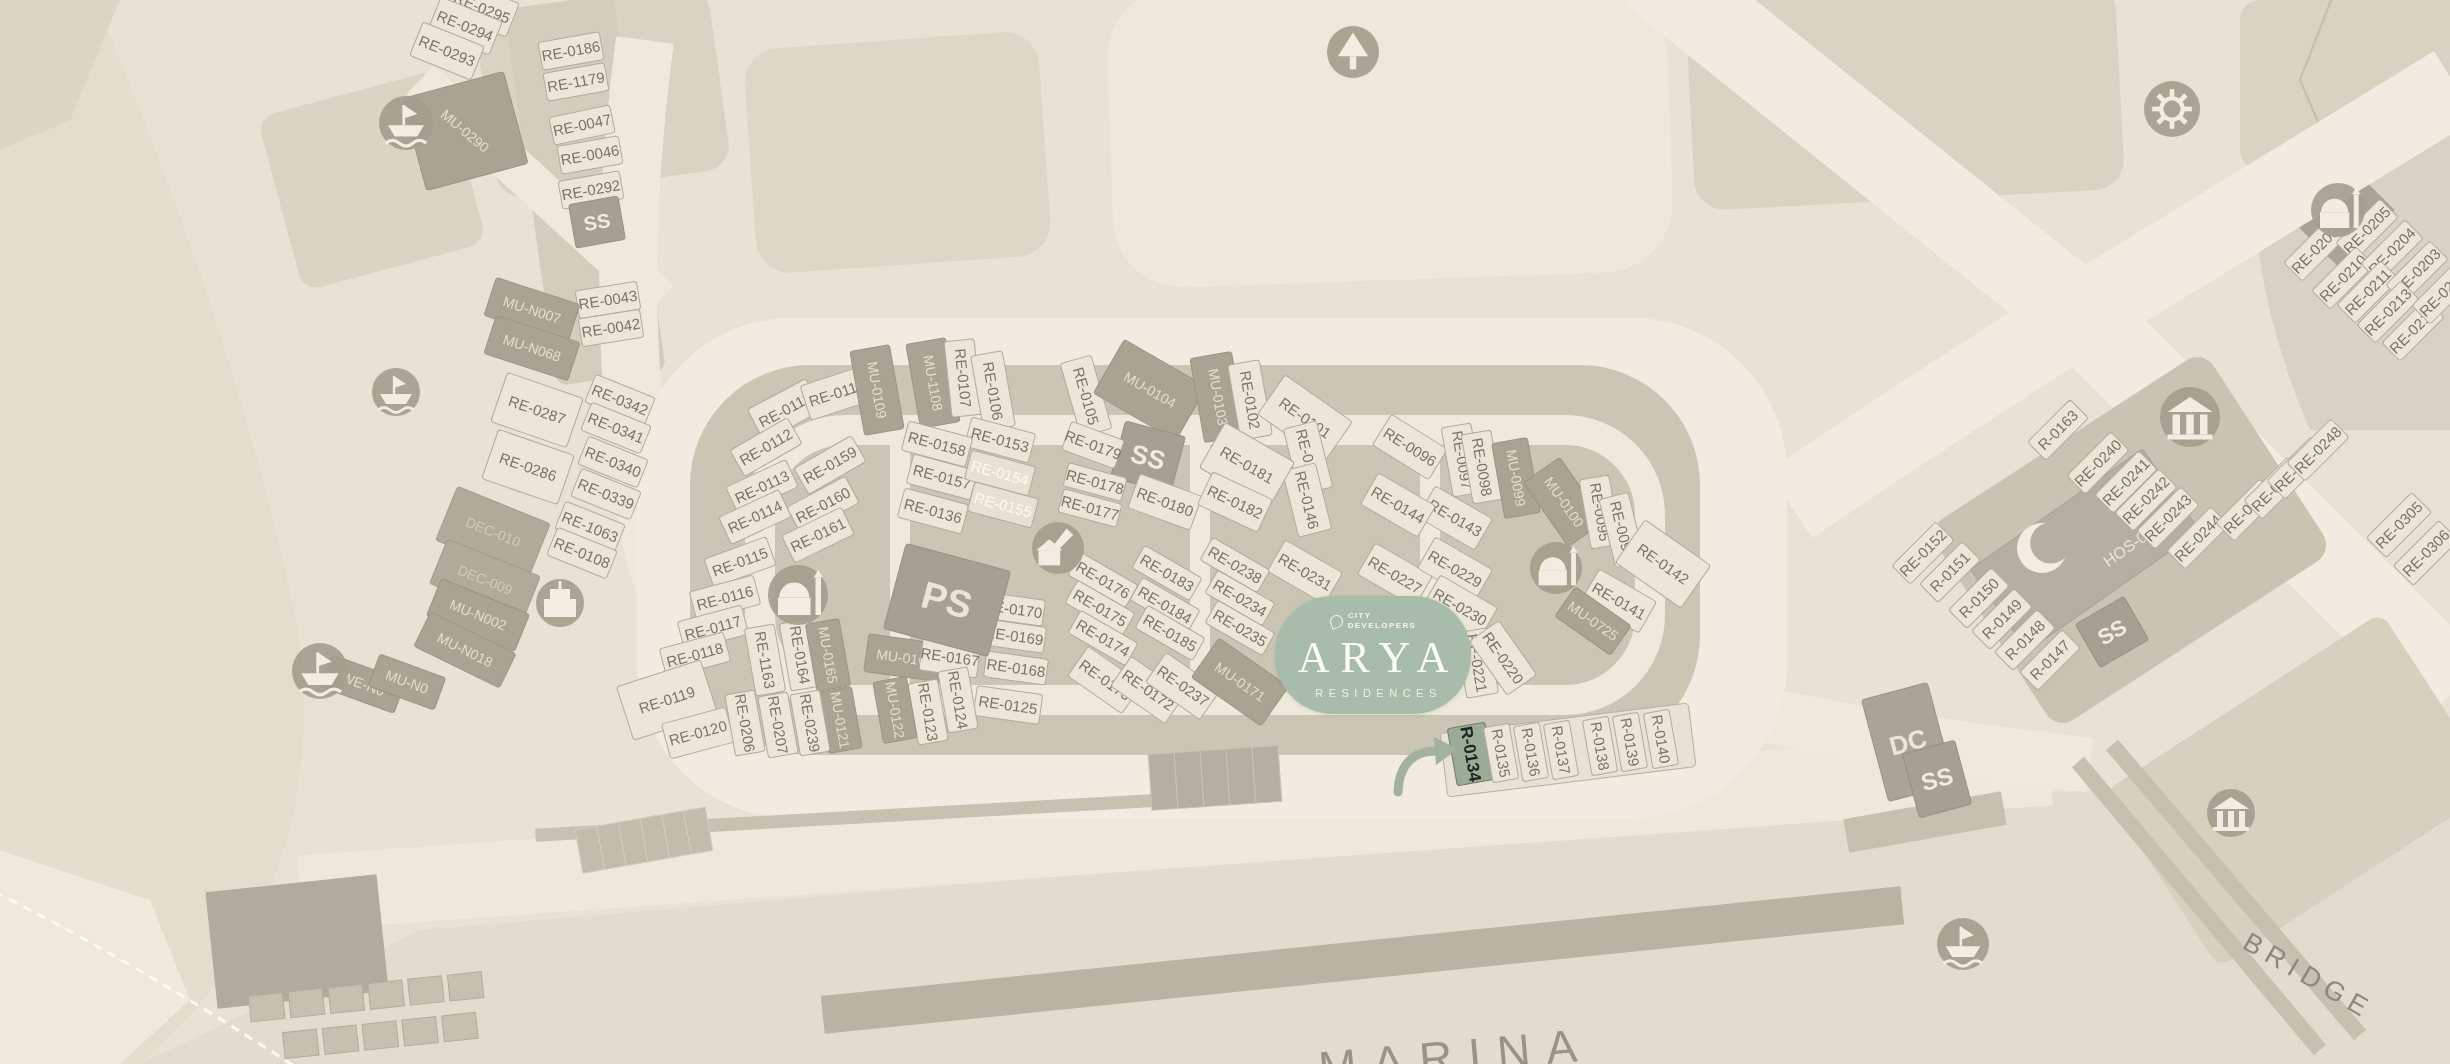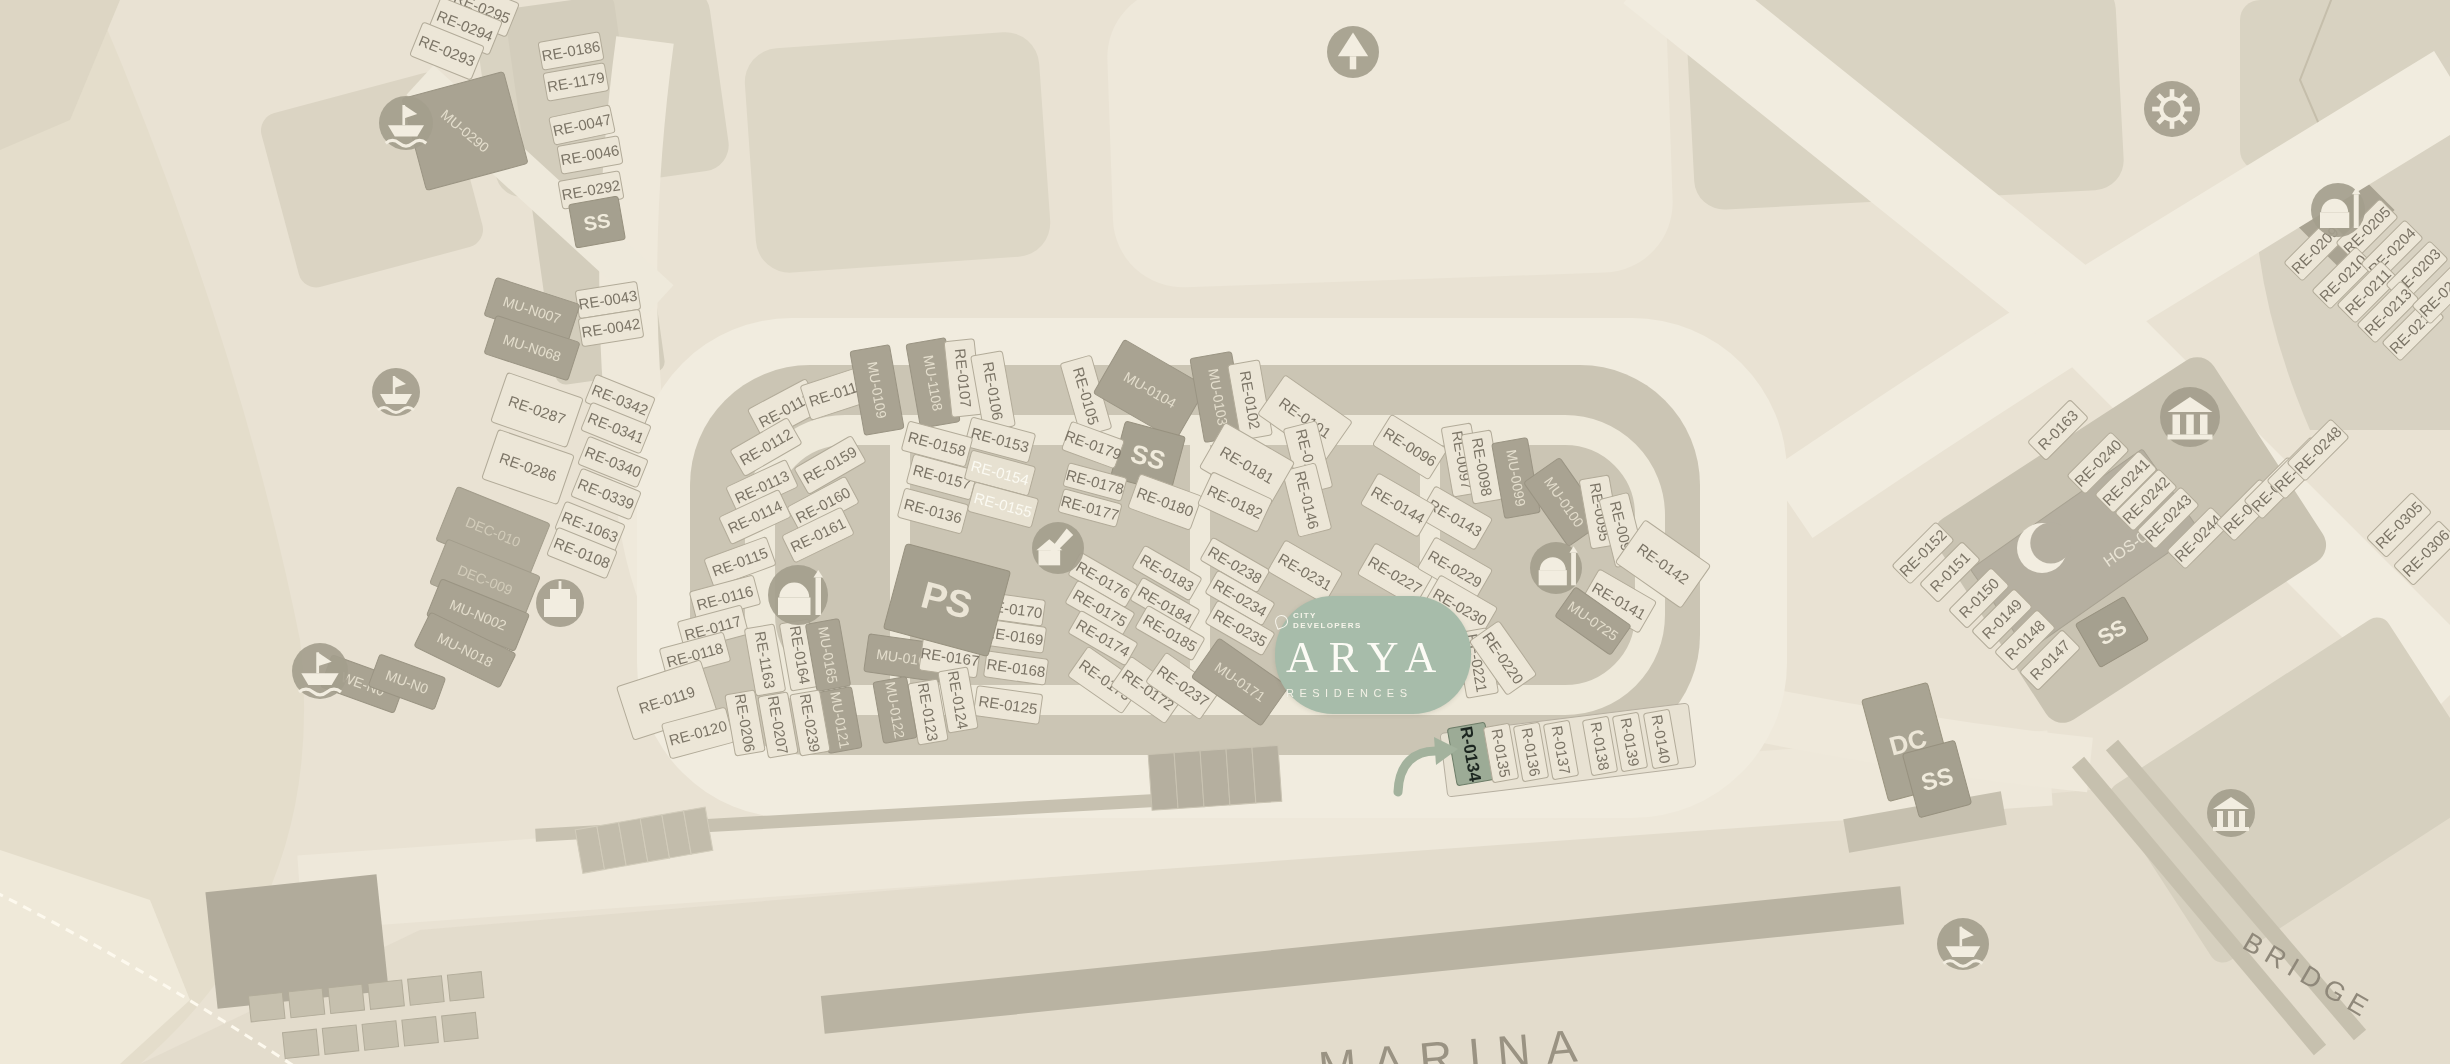--- a/index.html
+++ b/index.html
@@ -4,21 +4,21 @@
 <style>
   html,body{margin:0;padding:0;background:#e9e2d3;}
   .stage{position:relative;width:2450px;height:1064px;overflow:hidden;
          font-family:"Liberation Sans",sans-serif;}
   .stage svg{position:absolute;inset:0;display:block;}
   .plot-label{pointer-events:none;}
   
   .arya-badge{
     position:absolute;left:1275px;top:596px;width:196px;height:118px;
     background:#a7bcaa;border-radius:58px;display:flex;flex-direction:column;
-    align-items:flex-start;justify-content:center;z-index:20;
+    align-items:center;justify-content:center;z-index:20;
     box-shadow:0 1px 4px rgba(90,90,70,.15);
   }
   .badge-logo-row{display:flex;align-items:center;gap:5px;margin-bottom:5px;}
   .badge-mark{width:11px;height:11px;border:1.4px solid #f7f5ec;border-radius:50% 50% 50% 4%;
     display:inline-block;transform:rotate(-20deg);}
   .badge-dev{display:flex;flex-direction:column;line-height:1.25;}
   .badge-dev span{font-size:8px;font-weight:bold;letter-spacing:1.4px;color:#f6f4ea;}
   .badge-name{font-family:"Liberation Serif",serif;font-size:44px;font-weight:400;
     letter-spacing:11px;color:#fcfbf5;line-height:1;margin-left:11px;}
   .badge-sub{font-size:11px;letter-spacing:5.5px;color:#f3f1e6;margin-top:7px;margin-left:11px;}

